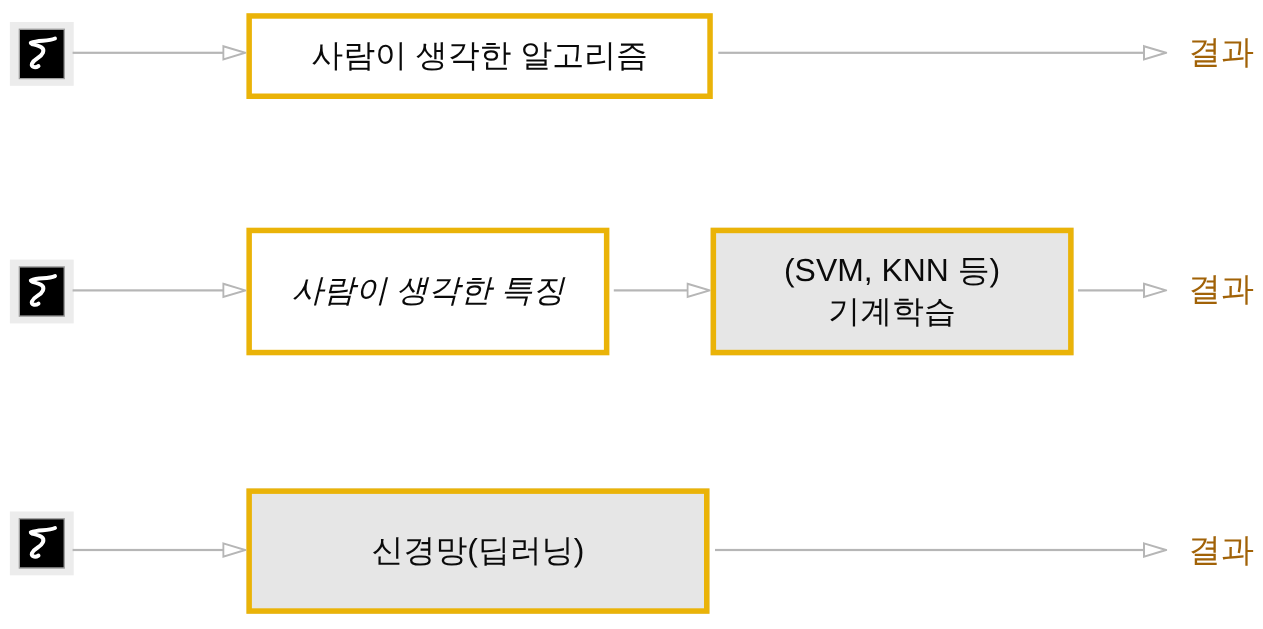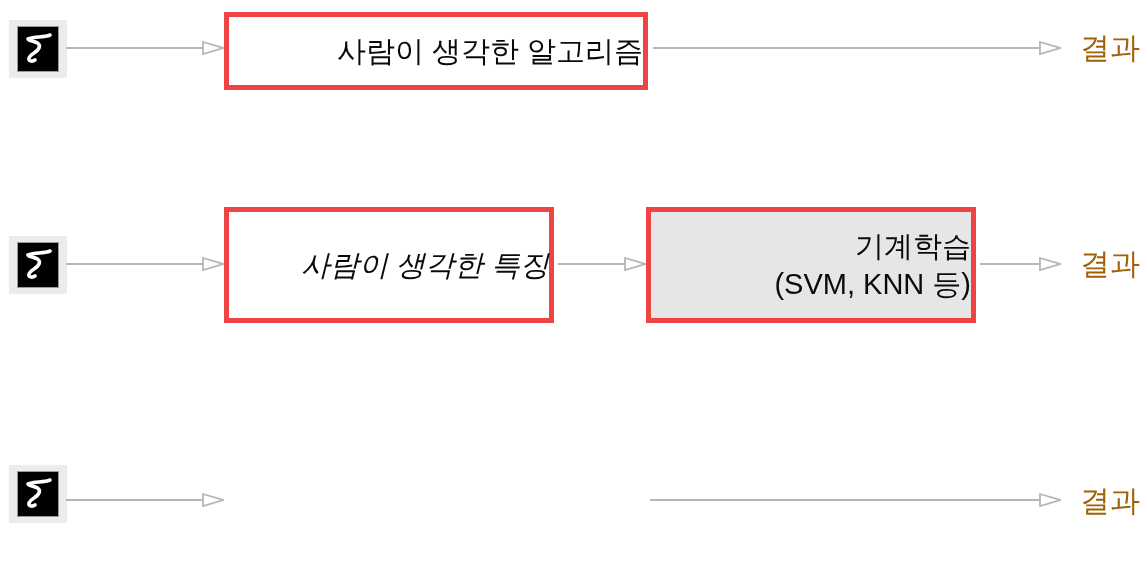--- a/index.html
+++ b/index.html
@@ -29,25 +29,25 @@
   .mnist-icon .canvas {
     width: 40px;
     height: 44px;
     background: #000000;
     outline: 1px solid #9a9a9a;
   }
   
   .box {
     position: absolute;
     box-sizing: border-box;
-    border: 5px solid #ef4444;
+    border: 5px solid #eab308;
     background: #ffffff;
     display: flex;
     flex-direction: column;
-    align-items: flex-end;
+    align-items: center;
     justify-content: center;
     text-align: center;
   }
   .box.filled { background: #e6e6e6; }
   .box .line {
     font-size: 29px;
     line-height: 38px;
     color: #0a0a0a;
     white-space: nowrap;
   }
@@ -137,22 +137,22 @@
   </div>
 
   <div class="arrow" style="left:558px; top:256px; width:88px;">
     <div class="shaft"></div>
     <svg width="22" height="16" viewBox="0 0 22 16">
       <polygon points="1,2 21,8 1,14" fill="#ffffff" stroke="#b6b6b6" stroke-width="1.8"></polygon>
     </svg>
   </div>
 
   <div class="box filled" style="left:646px; top:207px; width:330px; height:116px;">
+    <div class="line">(SVM, KNN 등)</div>
     <div class="line">기계학습</div>
-    <div class="line">(SVM, KNN 등)</div>
   </div>
 
   <div class="arrow" style="left:980px; top:256px; width:81px;">
     <div class="shaft"></div>
     <svg width="22" height="16" viewBox="0 0 22 16">
       <polygon points="1,2 21,8 1,14" fill="#ffffff" stroke="#b6b6b6" stroke-width="1.8"></polygon>
     </svg>
   </div>
 
   <div class="result" style="top:244px;">결과</div>
@@ -166,20 +166,23 @@
     </div>
   </div>
 
   <div class="arrow" style="left:66px; top:492px; width:158px;">
     <div class="shaft"></div>
     <svg width="22" height="16" viewBox="0 0 22 16">
       <polygon points="1,2 21,8 1,14" fill="#ffffff" stroke="#b6b6b6" stroke-width="1.8"></polygon>
     </svg>
   </div>
 
+  <div class="box filled" style="left:224px; top:444px; width:421px; height:114px;">
+    <div class="line">신경망(딥러닝)</div>
+  </div>
 
   <div class="arrow" style="left:650px; top:492px; width:411px;">
     <div class="shaft"></div>
     <svg width="22" height="16" viewBox="0 0 22 16">
       <polygon points="1,2 21,8 1,14" fill="#ffffff" stroke="#b6b6b6" stroke-width="1.8"></polygon>
     </svg>
   </div>
 
   <div class="result" style="top:481px;">결과</div>
 

